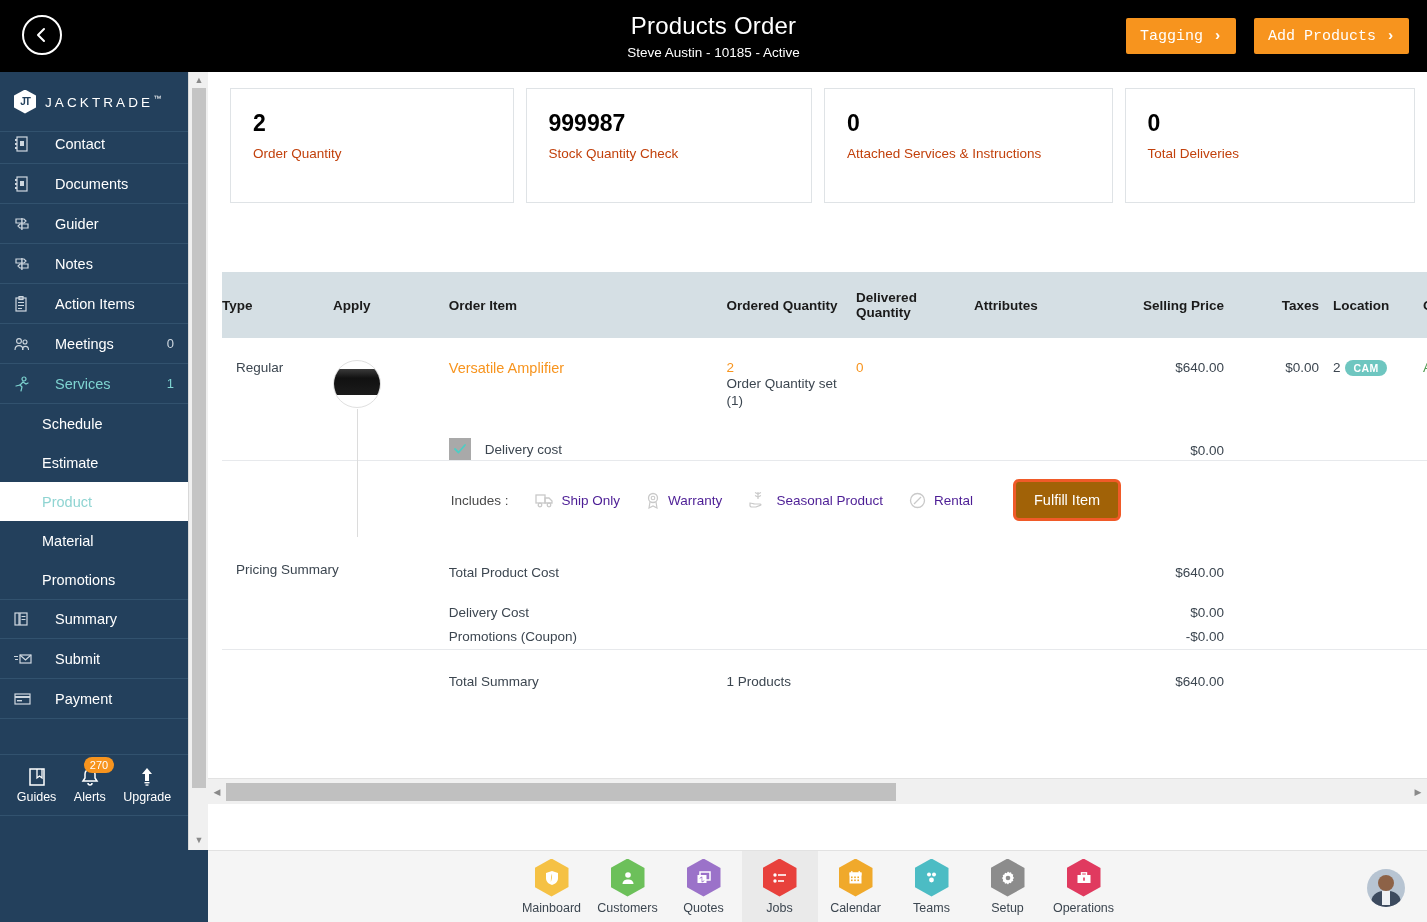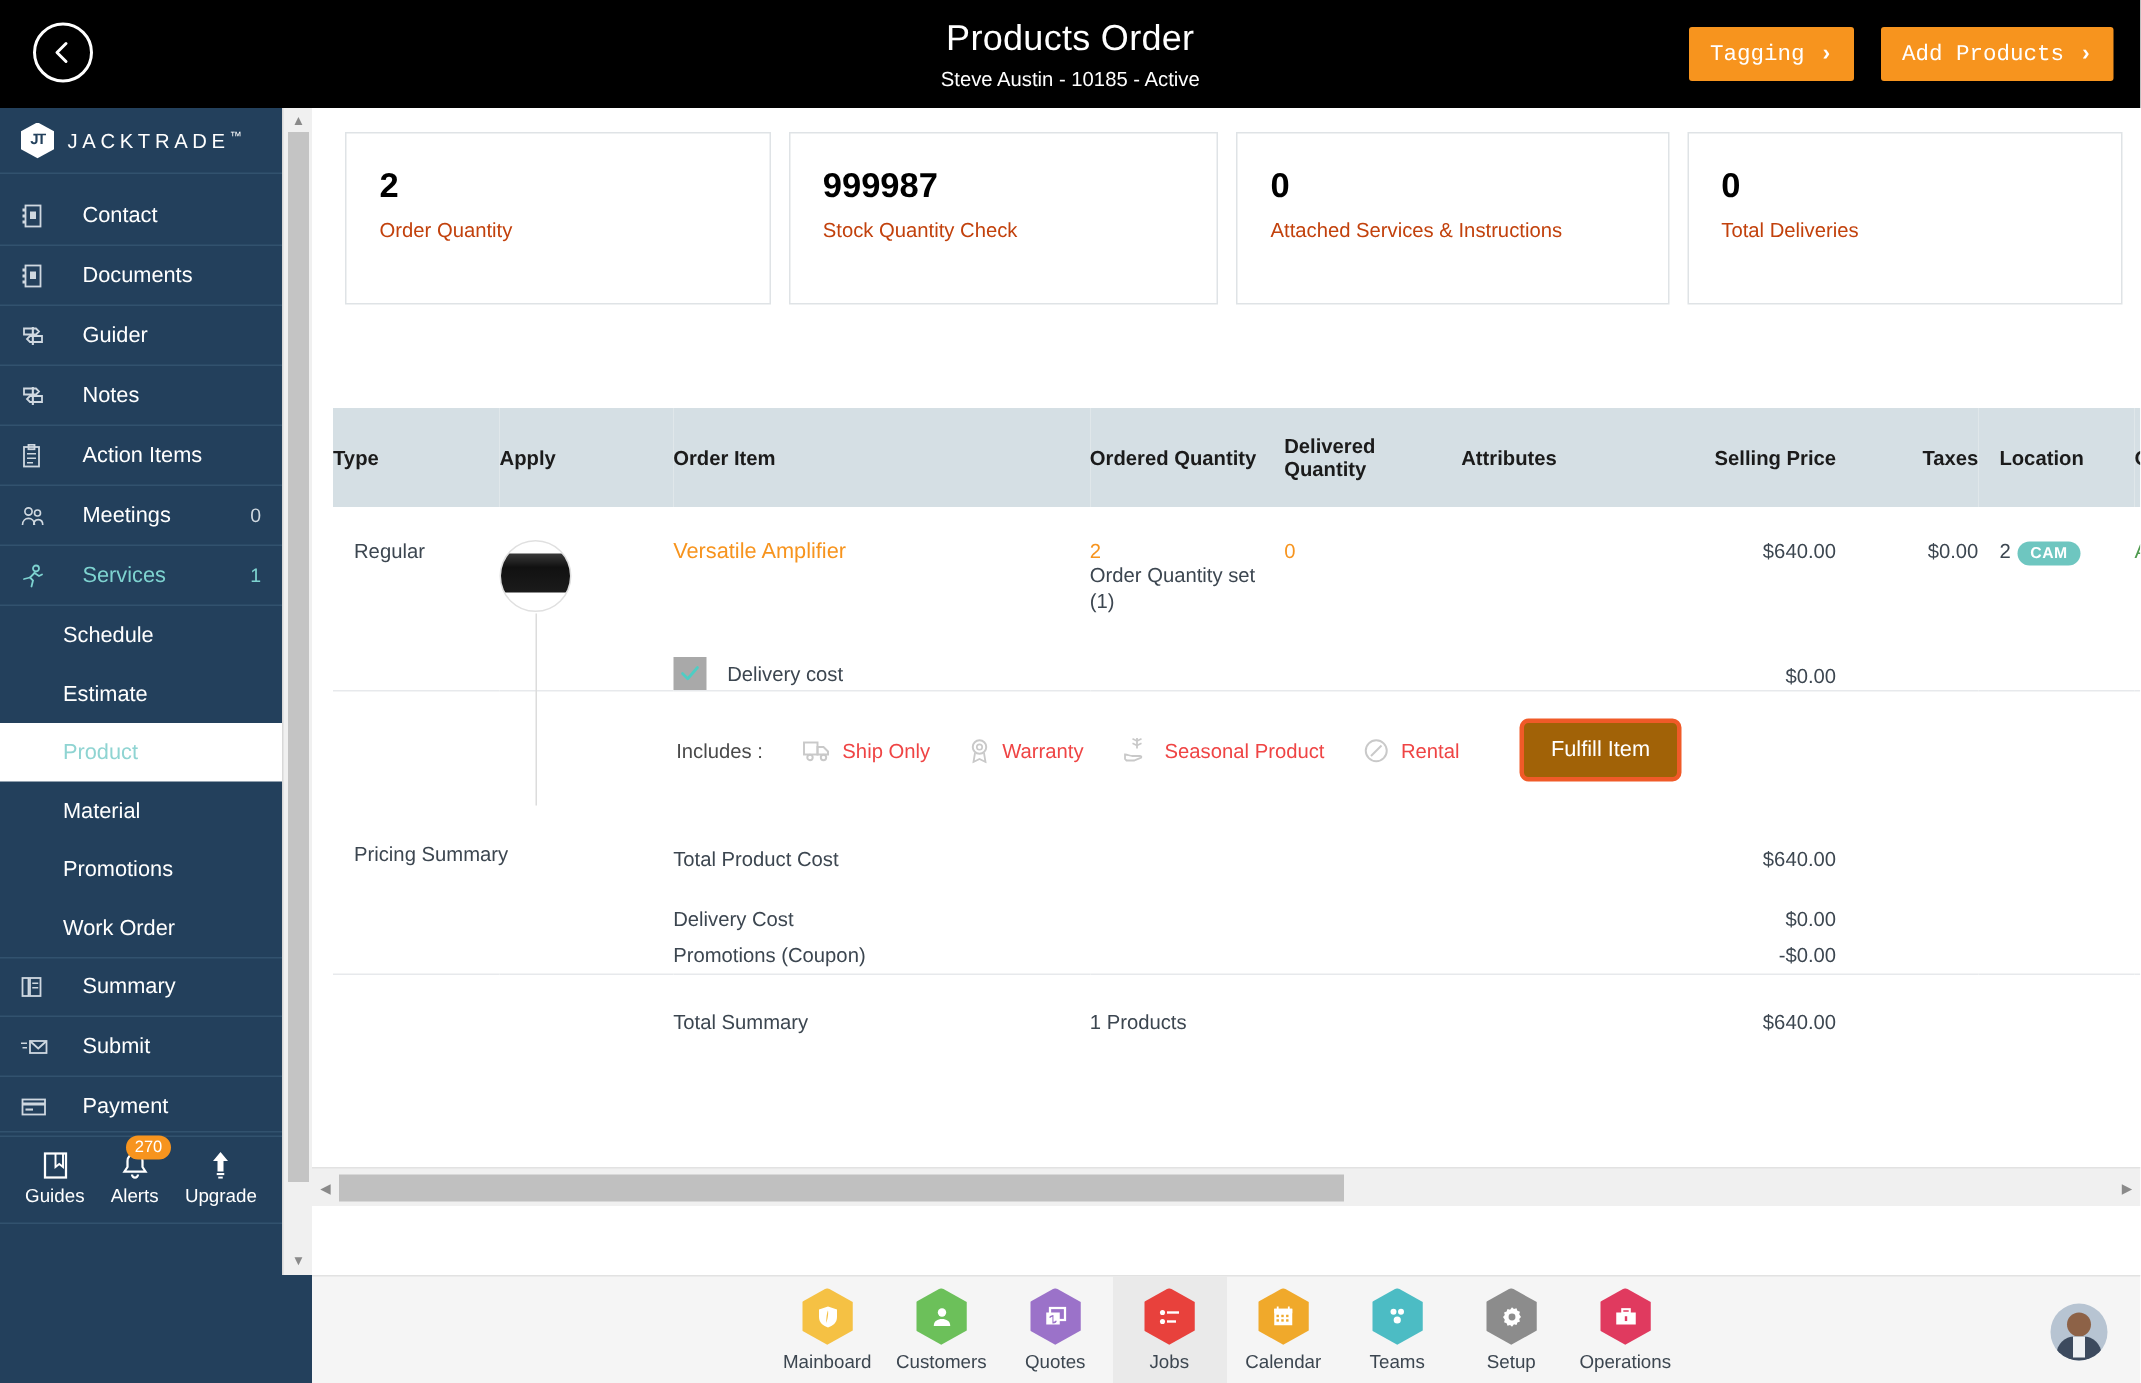--- a/index.html
+++ b/index.html
@@ -38,21 +38,21 @@
     border-radius:2px;
   }
   .hdr-btn .chev { font-size:15px; font-weight:bold; }
 
   
   .sidebar {
     position:absolute; left:0; top:72px; width:188px; height:850px;
     background:#23405c; color:#ffffff;
   }
   .brand {
-    height:44px; display:flex; align-items:center; padding-left:14px; gap:9px;
+    height:60px; display:flex; align-items:center; padding-left:14px; gap:9px;
     border-bottom:1px solid #32526e;
   }
   .brand-hex {
     width:22px; height:24px; background:#fff; position:relative;
     clip-path:polygon(50% 0%,100% 25%,100% 75%,50% 100%,0% 75%,0% 25%);
     display:flex;align-items:center;justify-content:center;
   }
   .brand-hex span { color:#23405c; font-size:10px; font-weight:bold; letter-spacing:-1px;}
   .brand-txt { font-size:13.5px; letter-spacing:3.1px; font-weight:500; }
   .brand-tm { font-size:8px; vertical-align:super; letter-spacing:0; }
@@ -164,21 +164,21 @@
   }
   .cb svg { display:block; }
   .delivery-line { margin-top:62px; display:flex; align-items:center; gap:14px; }
   .delivery-line .txt { color:#3c4650; font-size:13.5px; }
 
   .includes-row td { border-top:1px solid #e7e9ec; padding-top:18px; padding-bottom:18px;}
   .includes {
     display:flex; align-items:center; gap:26px; padding-left:2px;
   }
   .inc-lbl { color:#4a4a4a; font-size:13.5px; }
-  .inc-item { display:flex; align-items:center; gap:8px; color:#ef4444; font-size:13.5px; cursor:pointer;}
+  .inc-item { display:flex; align-items:center; gap:8px; color:#4c1d95; font-size:13.5px; cursor:pointer;}
   .inc-item .gi { color:#c9c9c9; display:flex; align-items:center; }
   .fulfill {
     margin-left:14px; background:#a16207; color:#fff; border:3px solid #f05a28;
     border-radius:6px; font-size:14.5px; padding:10px 18px; cursor:pointer;
     font-family:"Liberation Sans", sans-serif;
   }
 
   .ps-row td { padding-top:22px; }
   .ps-label { color:#51585f; line-height:17px; padding-left:14px;}
   .ps-lines { line-height:24px; color:#3c4650; }
@@ -352,23 +352,20 @@
         <span>Estimate</span>
       </div>
       <div class="nav-sub active">
         <span>Product</span>
       </div>
       <div class="nav-sub">
         <span>Material</span>
       </div>
       <div class="nav-sub">
         <span>Promotions</span>
-      </div>
-      <div class="nav-sub">
-        <span>Work Order</span>
       </div>
 
       <div class="nav-item" style="border-top:1px solid #32526e;">
         <span class="ic">
           <svg width="14" height="16" viewBox="0 0 14 16">
               <rect x="1" y="2" width="4" height="12" fill="none" stroke="currentColor" stroke-width="1.2"></rect>
               <rect x="6" y="2" width="7" height="12" fill="none" stroke="currentColor" stroke-width="1.2"></rect>
               <rect x="7.5" y="5" width="4" height="1" fill="currentColor"></rect>
               <rect x="7.5" y="8" width="4" height="1" fill="currentColor"></rect>
             </svg>

